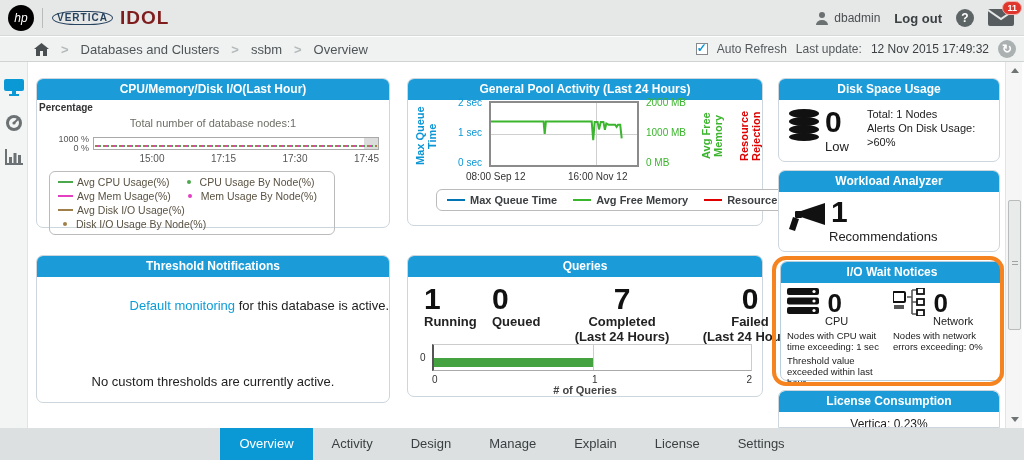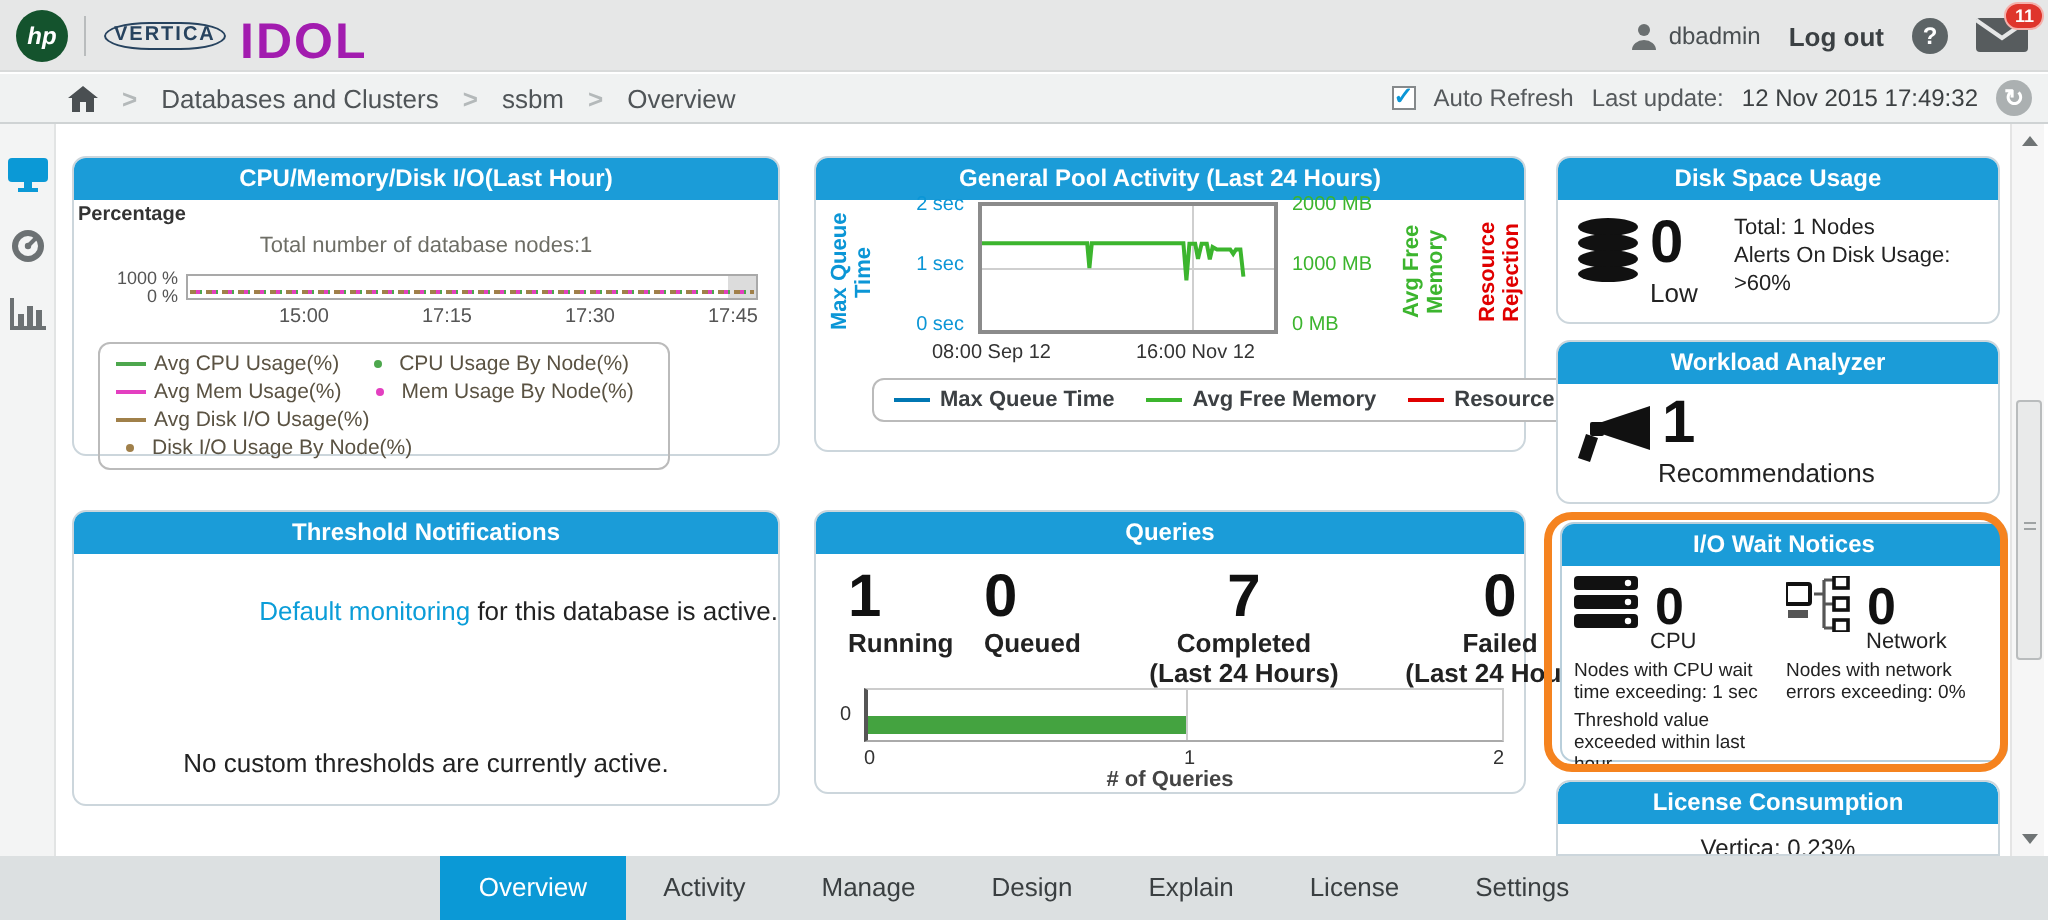--- a/index.html
+++ b/index.html
@@ -3,27 +3,27 @@
 <meta charset="utf-8">
 <style>
   * { margin:0; padding:0; box-sizing:border-box; }
   html,body { width:1024px; height:460px; overflow:hidden;
     font-family:"Liberation Sans", sans-serif; background:#fff; color:#333; }
 
   
   .topbar { position:absolute; left:0; top:0; width:1024px; height:36px;
     background:#e6e7e7; border-bottom:1px solid #d8dada; }
   .hp-logo { position:absolute; left:8px; top:5px; width:26px; height:26px; border-radius:50%;
-    background:#14532d; color:#fff; font-weight:bold; font-style:italic; font-size:12px;
+    background:#000000; color:#fff; font-weight:normal; font-style:italic; font-size:12px;
     display:flex; align-items:center; justify-content:center; }
   .top-divider { position:absolute; left:42px; top:8px; width:1px; height:20px; background:#b9bcbd; }
   .vertica-logo { position:absolute; left:52px; top:11px; font-size:10px; font-weight:bold;
     color:#27435f; letter-spacing:1px; border:1px solid #27435f; border-radius:45%/60%; padding:0 4px 1px 4px; }
-  .product-title { position:absolute; left:120px; top:7px; font-size:25px; font-weight:bold;
-    color:#a21caf; letter-spacing:1px; }
+  .product-title { position:absolute; left:120px; top:7px; font-size:19px; font-weight:bold;
+    color:#7f1d1d; letter-spacing:1px; }
   .top-right { position:absolute; right:10px; top:0; height:36px; display:flex; align-items:center; gap:14px; }
   .user-chip { display:flex; align-items:center; gap:5px; font-size:12px; color:#4a4f52; }
   .logout { font-size:13px; font-weight:bold; color:#3b4043; cursor:pointer; }
   .q-icon { width:18px; height:18px; border-radius:50%; background:#5d6466; color:#fff;
     font-size:12px; font-weight:bold; display:flex; align-items:center; justify-content:center; }
   .mail-wrap { position:relative; width:26px; height:20px; }
   .mail-badge { position:absolute; right:-8px; top:-7px; background:#df352c; color:#fff;
     font-size:9px; font-weight:bold; border-radius:8px; padding:1px 4px; border:1px solid #f4b0ab; }
 
   
@@ -397,18 +397,18 @@
         <div class="tri-dn"></div>
       </div>
   </div>
 </div>
 
 <div class="orange-box"></div>
 
 <div class="tabbar">
   <div class="tab active">Overview</div>
   <div class="tab">Activity</div>
+  <div class="tab">Design</div>
   <div class="tab">Manage</div>
-  <div class="tab">Design</div>
   <div class="tab">Explain</div>
   <div class="tab">License</div>
   <div class="tab">Settings</div>
 </div>
 
 </body></html>

